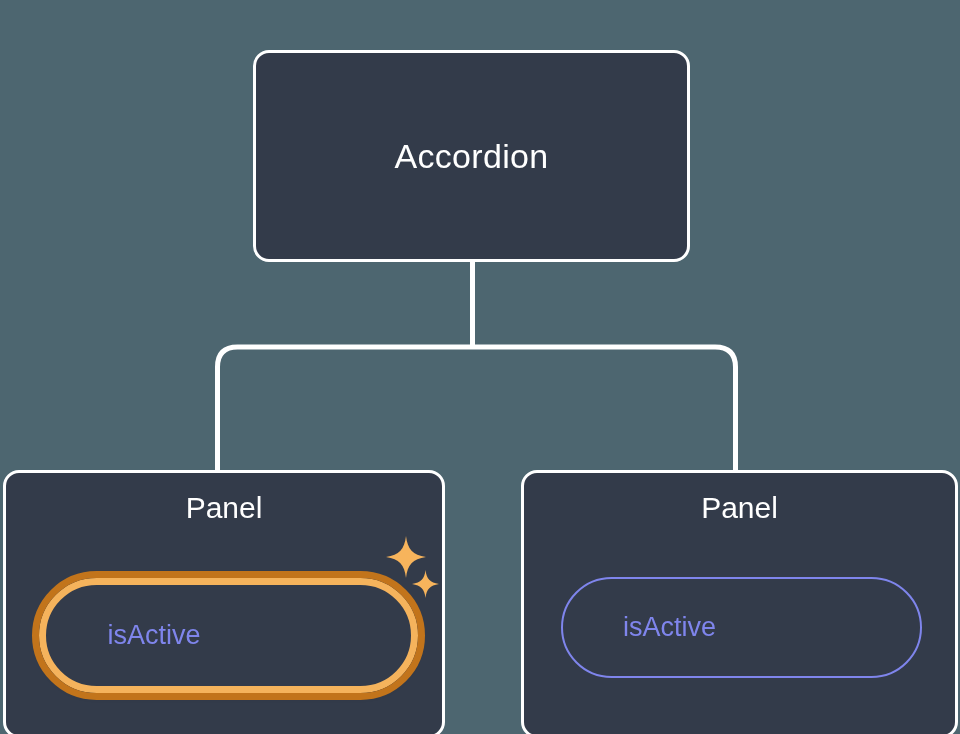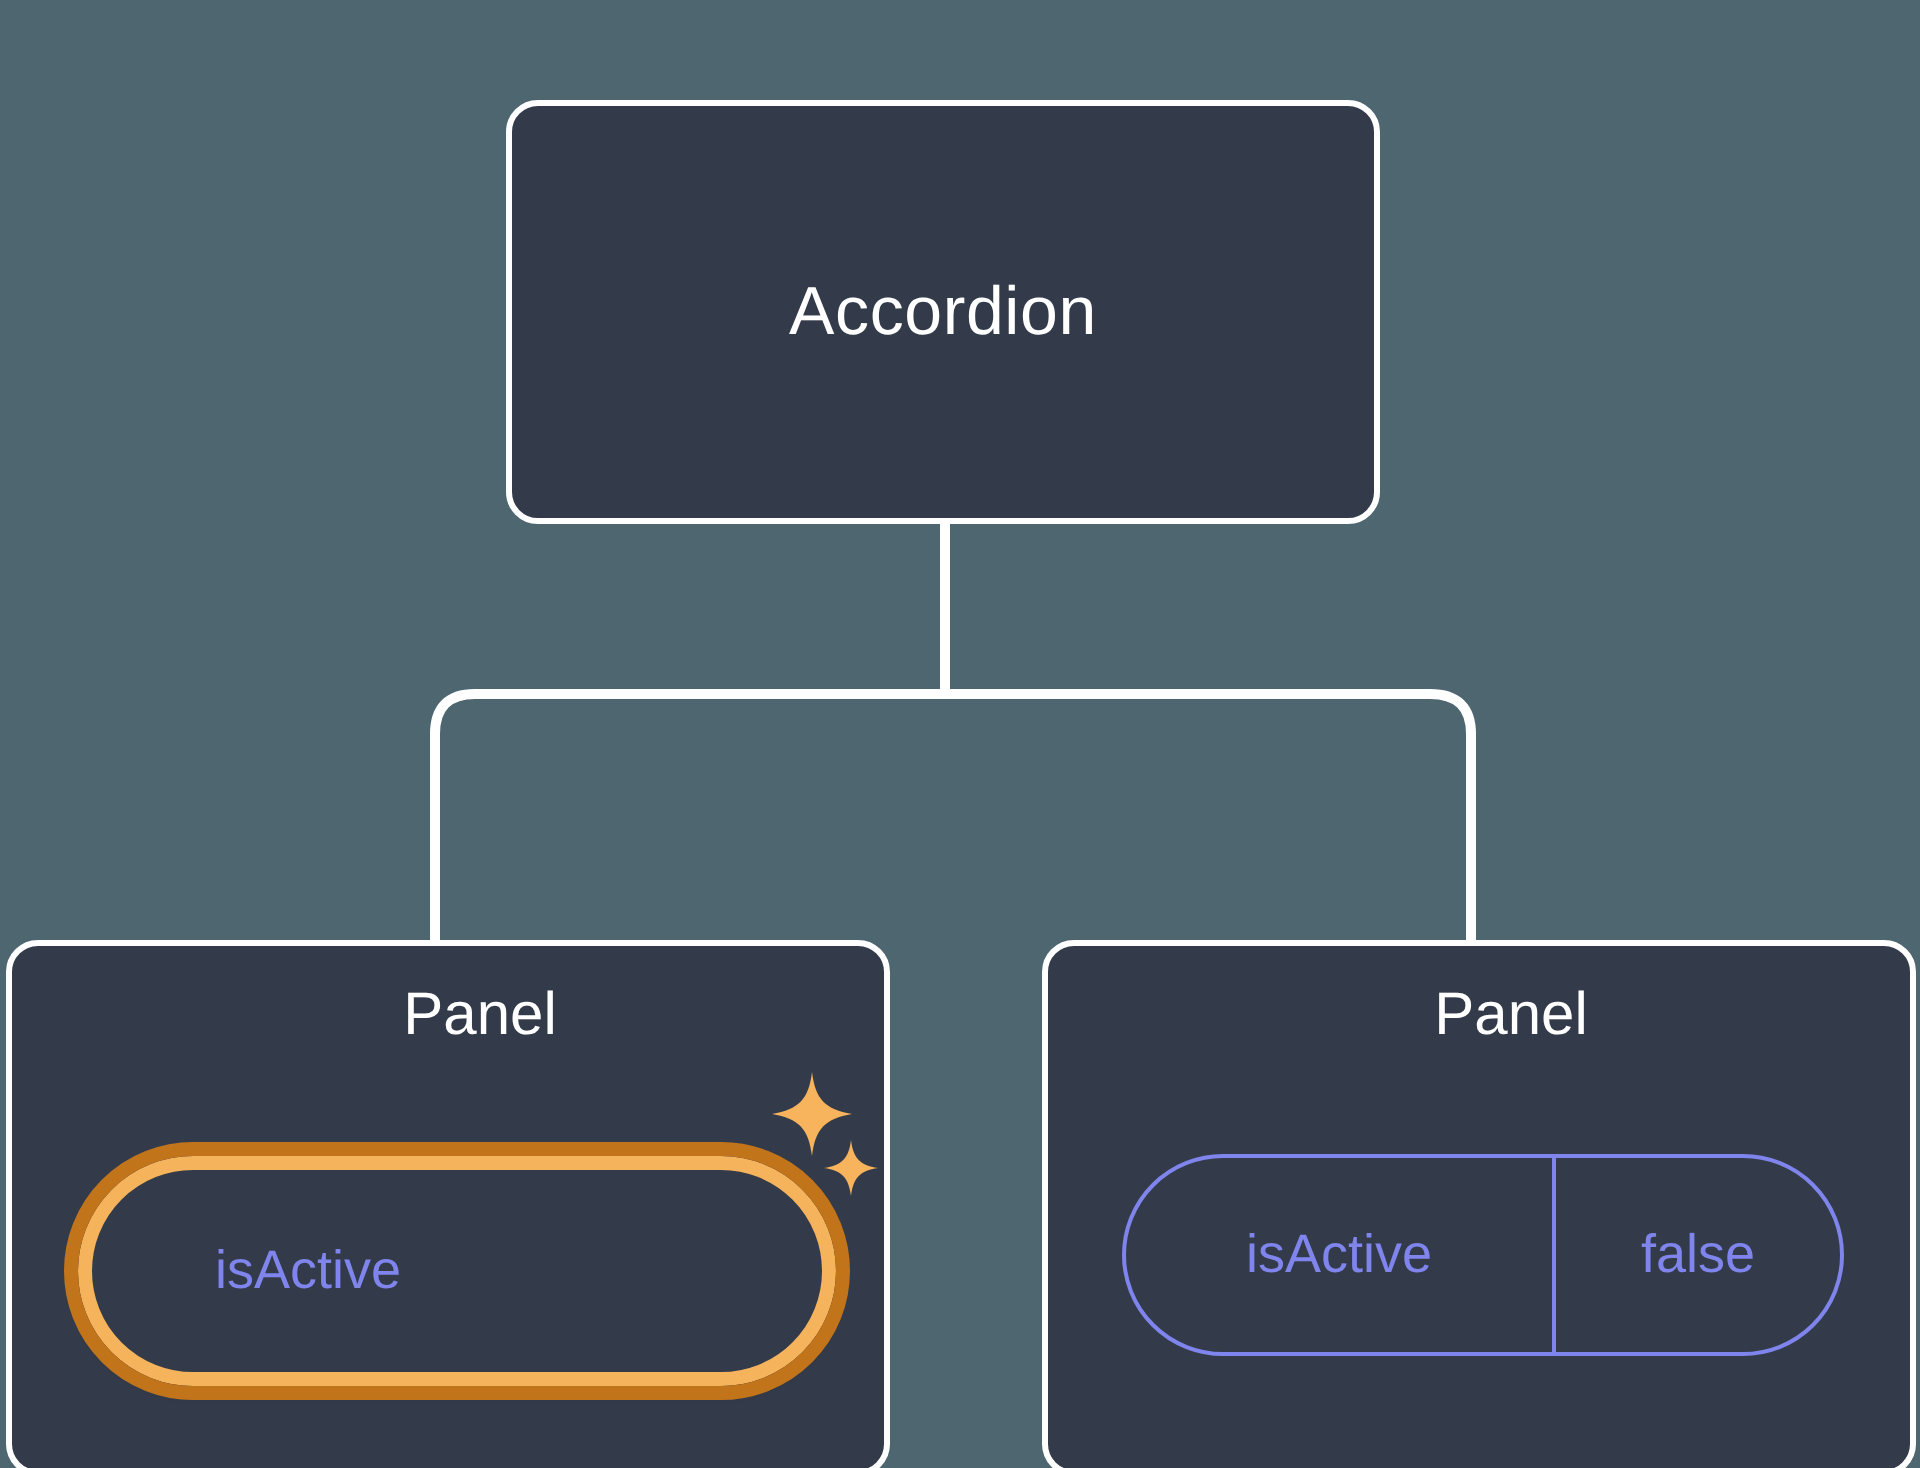--- a/index.html
+++ b/index.html
@@ -64,21 +64,21 @@
   .panel-node {
     top: 470px;
     height: 268px;
   }
   #panel-node-0 { left: 3px;   width: 442px; }
   #panel-node-1 { left: 521px; width: 437px; }
 
   .panel-title {
     position: absolute;
     top: 20px;
-    left: 16px;
+    left: 0;
     width: 100%;
     text-align: center;
     color: #ffffff;
     font-size: 30px;
     line-height: 1;
   }
 
   
   .pill {
     position: absolute;
@@ -178,17 +178,16 @@
   </svg>
   <svg class="sparkle" id="sparkle-small" viewBox="0 0 27 28">
     <path d="M13.5 0 C14.6 9 17.9 12.6 27 14 C17.9 15.4 14.6 19 13.5 28 C12.4 19 9.1 15.4 0 14 C9.1 12.6 12.4 9 13.5 0 Z" fill="#f7b45c"></path>
   </svg>
 
   <div class="node panel-node" id="panel-node-1">
     <div class="panel-title">Panel</div>
 
     <div class="pill pill-plain">
       <div class="pill-cell pill-key">isActive</div>
-      <div class="pill-cell pill-val">false</div>
     </div>
   </div>
 
 </div>
 
 </body></html>

